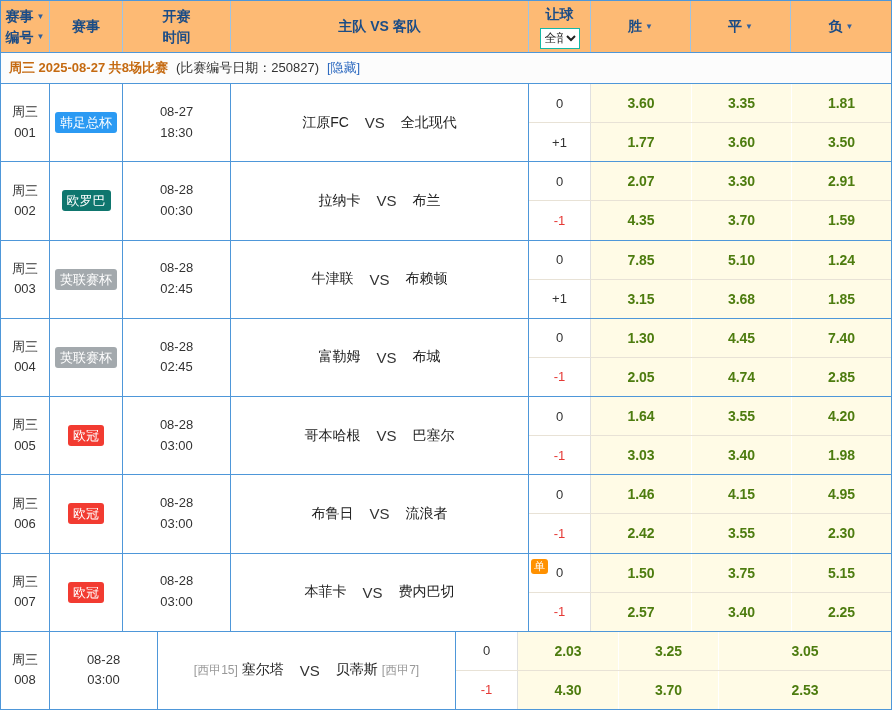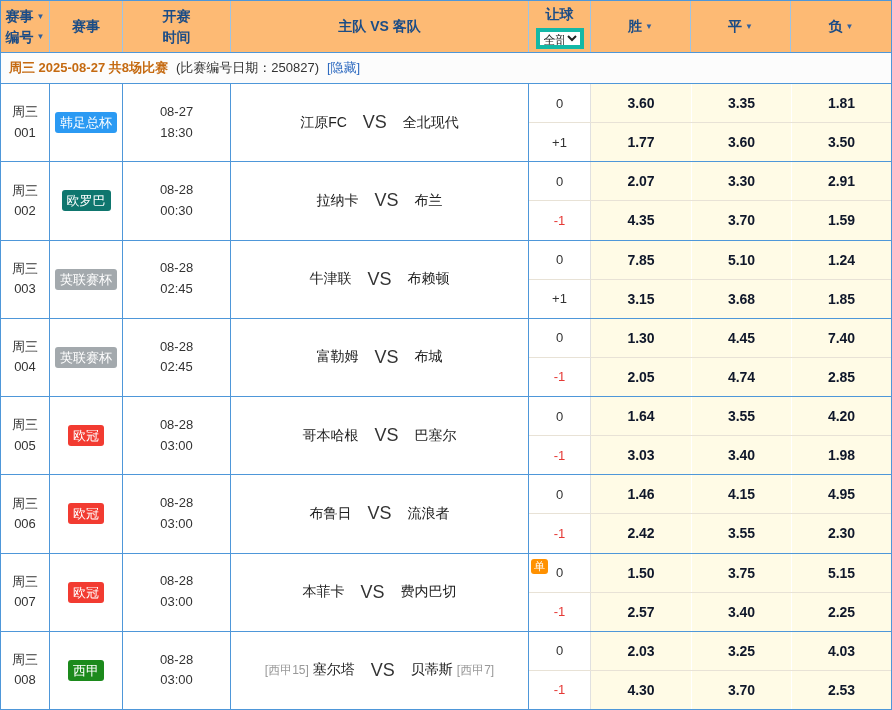--- a/index.html
+++ b/index.html
@@ -28,23 +28,23 @@
     line-height:1.45; text-align:center;
   }
   .th:last-child { border-right:none; }
   .c1 { width:49px; } .c2 { width:73px; } .c3 { width:108px; }
   .c4 { width:298px; } .c5 { width:62px; }
   .c6 { width:100px; } .c7 { width:100px; } .c8 { flex:1; }
   .th-line { display:flex; align-items:center; justify-content:center; }
   .arr { font-size:8px; color:#2f5f9e; margin-left:3px; }
   .sortable { cursor:pointer; }
   .c5 select {
-    margin-top:3px; width:48px; height:21px;
+    margin-top:3px; width:40px; height:21px;
     font-size:12px; font-family:inherit;
-    border:4px solid #14b8a6; background:#fff; color:#222;
+    border:1px solid #14b8a6; background:#fff; color:#222;
   }
 
   
   .subheader {
     height:30px; flex:0 0 30px;
     display:flex; align-items:center;
     padding-left:8px; gap:8px;
     font-size:13px; background:#fcfcfc;
   }
   .sh-date { color:#c56a11; font-weight:bold; }
@@ -70,21 +70,21 @@
   }
   .c-time {
     width:108px; display:flex; flex-direction:column;
     align-items:center; justify-content:center;
     font-size:13px; color:#333; line-height:1.6;
   }
   .c-teams {
     width:298px; display:flex; align-items:center; justify-content:center;
     font-size:14px; color:#222;
   }
-  .vs { margin:0 16px; font-size:18px; color:#333; }
+  .vs { margin:0 16px; font-size:15px; color:#333; }
   .rank { color:#999; font-size:12px; margin:8px 4px; }
 
   .odds-block { flex:1; display:flex; flex-direction:column; }
   .odds-line { flex:1; display:flex; }
   .odds-line + .odds-line { border-top:1px solid #e8e2d6; }
 
   .c-handicap {
     width:62px; position:relative;
     display:flex; align-items:center; justify-content:center;
     font-size:13px; color:#333; background:#fff;
@@ -94,21 +94,21 @@
   .single-badge {
     display:none; position:absolute; left:2px; top:5px;
     background:#ff9100; color:#fff;
     font-size:11px; line-height:1; padding:2px 3px;
     border-radius:3px;
   }
 
   .c-odd {
     display:flex; align-items:center; justify-content:center;
     background:#fffbe6; font-weight:bold; font-size:14px;
-    color:#0f172a; cursor:pointer;
+    color:#4d7c0f; cursor:pointer;
   }
   .c-odd.w1 { width:100px; }
   .c-odd.w2 { width:100px; border-left:1px solid #fff; }
   .c-odd.w3 { flex:1; border-left:1px solid #fff; }
 </style>
 </head>
 <body>
 
 <div class="table">
 
@@ -451,43 +451,40 @@
         <div class="c-odd w3">2.25</div>
       </div>
     </div>
   </div>
 
   <div class="match-row">
     <div class="cell c-id">
       <div>周三</div>
       <div>008</div>
     </div>
-    <div class="cell c-league">
-      <span class="badge" style="background: rgb(28, 138, 28);">西甲</span>
-    </div>
     <div class="cell c-time">
       <div>08-28</div>
       <div>03:00</div>
     </div>
     <div class="cell c-teams">
       <span class="rank">[西甲15]</span>
       <span class="team">塞尔塔</span>
       <span class="vs">VS</span>
       <span class="team">贝蒂斯</span>
       <span class="rank">[西甲7]</span>
     </div>
     <div class="odds-block">
       <div class="odds-line">
         <div class="c-handicap">
 
           <span class="hval">0</span>
         </div>
         <div class="c-odd w1">2.03</div>
         <div class="c-odd w2">3.25</div>
-        <div class="c-odd w3">4.03</div>
+        <div class="c-odd w3">3.05</div>
       </div>
       <div class="odds-line">
         <div class="c-handicap">
 
           <span class="hval neg">-1</span>
         </div>
         <div class="c-odd w1">4.30</div>
         <div class="c-odd w2">3.70</div>
         <div class="c-odd w3">2.53</div>
       </div>

